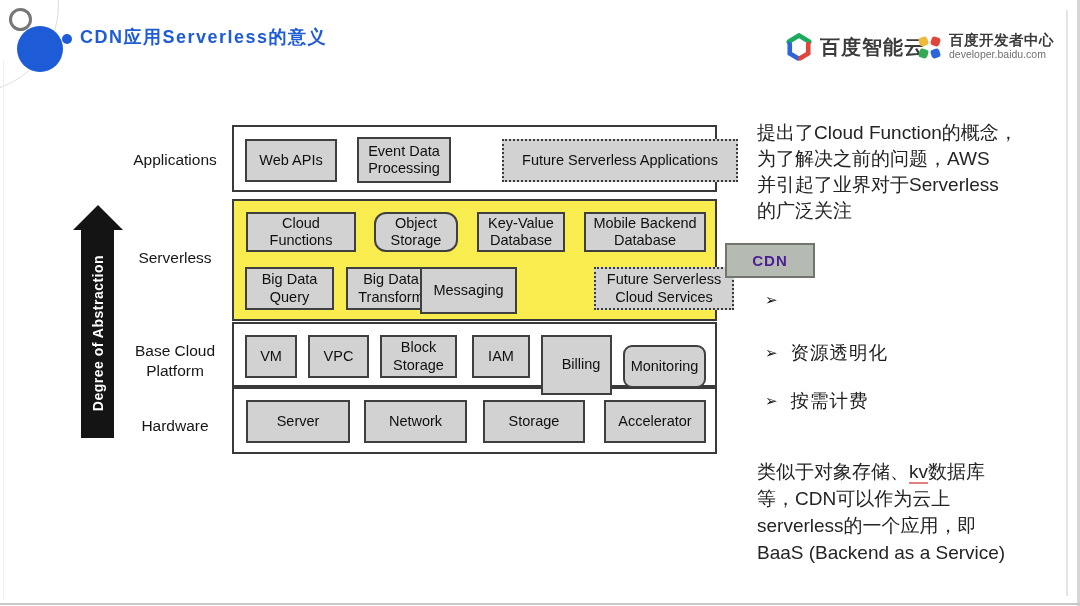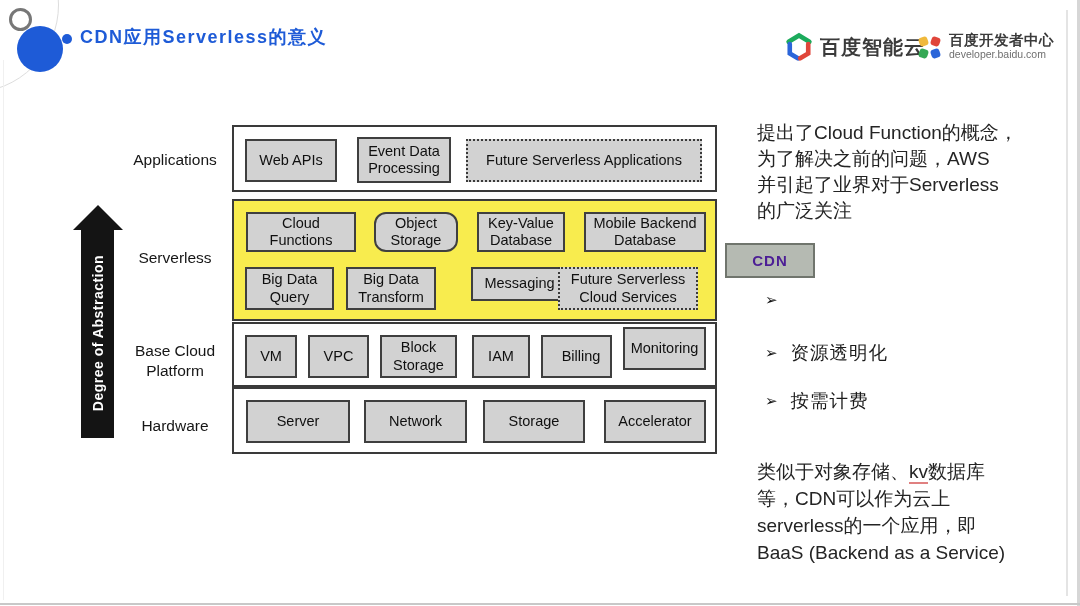--- a/index.html
+++ b/index.html
@@ -50,21 +50,21 @@
 
   
   .layer { left:232px; width:485px; background:#ffffff; border:2px solid #3a3a3a; box-sizing:border-box; }
 
   
   .gbox {
     background:#d2d2d2; border:2px solid #3f3f3f; box-sizing:border-box;
     display:flex; align-items:center; justify-content:center; text-align:center;
     font-size:14.5px; color:#101010; line-height:1.18; padding:1px 4px;
   }
-  .gbox.dotted { border:2px dotted #3a3a3a; }
+  .gbox.dotted { border:2px dotted #3a3a3a;margin-left:36px; }
 
   
   .cdn-box {
     left:725px; top:243px; width:90px; height:35px; box-sizing:border-box;
     background:#b5bab2; border:2px solid #70756d;
     display:flex; align-items:center; justify-content:center;
     font-size:15px; font-weight:bold; letter-spacing:1px; color:#4c1d95;
   }
 
   
@@ -129,29 +129,29 @@
 <div class="abs gbox" style="left:245px; top:139px; width:92px; height:43px;">Web APIs</div>
 <div class="abs gbox" style="left:357px; top:137px; width:94px; height:46px;">Event Data Processing</div>
 <div class="abs gbox dotted" style="left:466px; top:139px; width:236px; height:43px;">Future Serverless Applications</div>
 
 <div class="abs gbox" style="left:246px; top:212px; width:110px; height:40px;">Cloud Functions</div>
 <div class="abs gbox" style="left:374px; top:212px; width:84px; height:40px;border-radius:12px;">Object Storage</div>
 <div class="abs gbox" style="left:477px; top:212px; width:88px; height:40px;">Key-Value Database</div>
 <div class="abs gbox" style="left:584px; top:212px; width:122px; height:40px;">Mobile Backend Database</div>
 <div class="abs gbox" style="left:245px; top:267px; width:89px; height:43px;">Big Data Query</div>
 <div class="abs gbox" style="left:346px; top:267px; width:90px; height:43px;">Big Data Transform</div>
-<div class="abs gbox" style="left:471px; top:267px; width:97px; height:34px;">Messaging</div>
+<div class="abs gbox" style="left:420px; top:267px; width:97px; height:47px;">Messaging</div>
 <div class="abs gbox dotted" style="left:558px; top:267px; width:140px; height:43px;">Future Serverless Cloud Services</div>
 
 <div class="abs gbox" style="left:245px; top:335px; width:52px; height:43px;">VM</div>
 <div class="abs gbox" style="left:308px; top:335px; width:61px; height:43px;">VPC</div>
 <div class="abs gbox" style="left:380px; top:335px; width:77px; height:43px;">Block Storage</div>
 <div class="abs gbox" style="left:472px; top:335px; width:58px; height:43px;">IAM</div>
-<div class="abs gbox" style="left:541px; top:335px; width:71px; height:43px;padding-left:13px;">Billing</div>
-<div class="abs gbox" style="left:623px; top:327px; width:83px; height:43px;">Monitoring</div>
+<div class="abs gbox" style="left:541px; top:335px; width:71px; height:60px;padding-left:13px;">Billing</div>
+<div class="abs gbox" style="left:623px; top:345px; width:83px; height:43px;border-radius:9px;">Monitoring</div>
 
 <div class="abs gbox" style="left:246px; top:400px; width:104px; height:43px;">Server</div>
 <div class="abs gbox" style="left:364px; top:400px; width:103px; height:43px;">Network</div>
 <div class="abs gbox" style="left:483px; top:400px; width:102px; height:43px;">Storage</div>
 <div class="abs gbox" style="left:604px; top:400px; width:102px; height:43px;">Accelerator</div>
 
 <div class="abs cdn-box">CDN</div>
 
 <div class="abs para1">
   <div class="rline">提出了Cloud Function的概念，</div>

